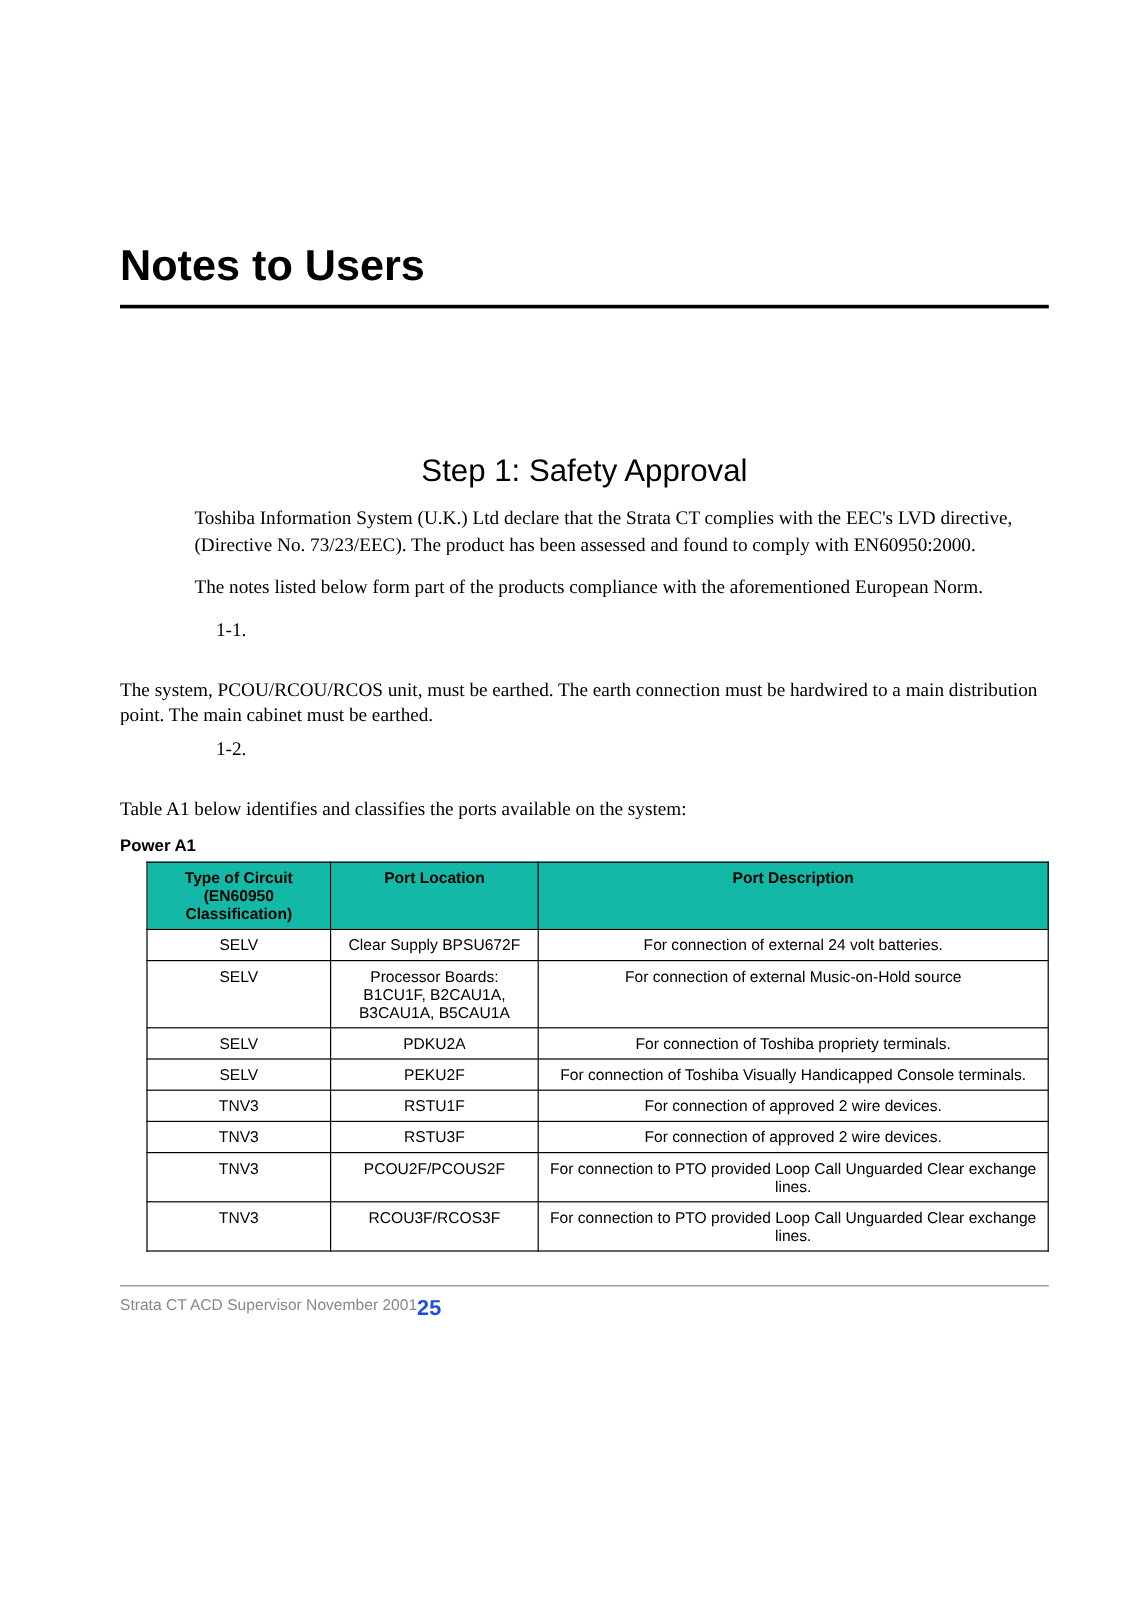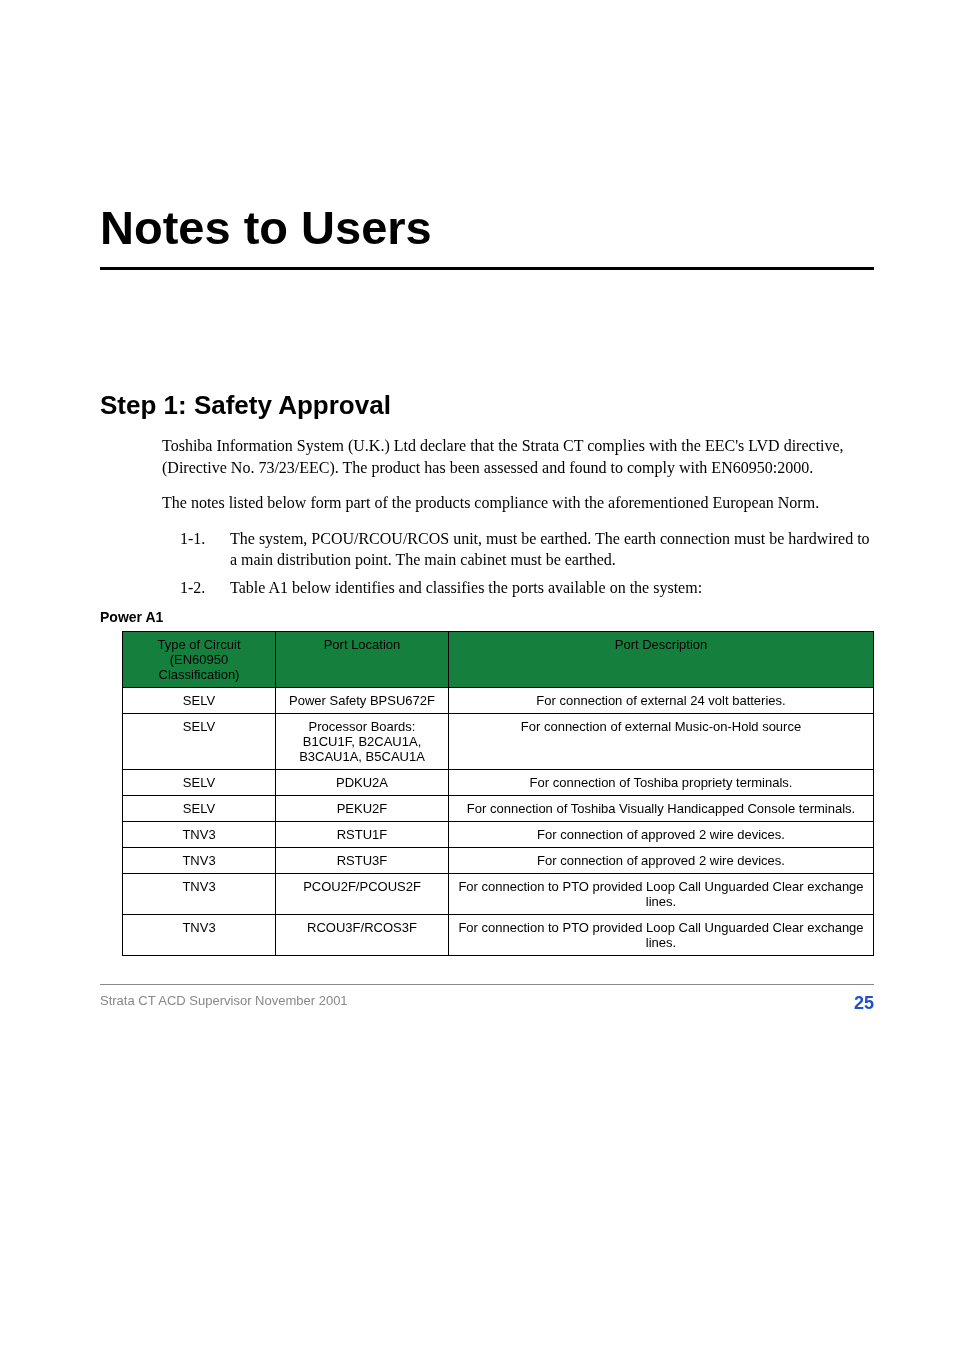--- a/index.html
+++ b/index.html
@@ -15,45 +15,47 @@
   }
   .page {
     padding: 90px 80px 60px 100px;
     box-sizing: border-box;
     height: 100%;
     position: relative;
   }
   .main-title {
     font-family: Arial, Helvetica, sans-serif;
     font-weight: bold;
-    font-size: 47px;
+    font-size: 36px;
     margin-top: 110px;
     margin-bottom: 12px;
   }
   .title-rule {
     border: none;
     border-top: 3px solid #000;
     margin: 0 0 120px 0;
   }
   .section-title {
     font-family: Arial, Helvetica, sans-serif;
-    font-weight: bold;
+    font-weight: normal;
     font-size: 26px;
     margin-bottom: 14px;
+    text-align: center;
   }
   .body-para {
     font-size: 16px;
     line-height: 1.35;
     margin: 0 0 14px 62px;
   }
   .list-item {
     font-size: 16px;
     line-height: 1.35;
     margin: 0 0 6px 0;
     display: flex;
+    flex-direction: column;
   }
   .list-num {
     width: 50px;
     flex: 0 0 50px;
     padding-left: 80px;
   }
   .list-text {
     flex: 1;
   }
   .table-label {
@@ -70,34 +72,34 @@
     margin-left: 22px;
     width: calc(100% - 22px);
   }
   th, td {
     border: 1px solid #000;
     padding: 5px 6px;
     text-align: center;
     vertical-align: top;
   }
   th {
-    background: #15803d;
+    background: #14b8a6;
     text-align: center;
-    font-weight: normal;
+    font-weight: bold;
   }
   th:first-child, td:first-child { width: 140px; }
   th:nth-child(2), td:nth-child(2) { width: 160px; }
   .footer-rule {
     border: none;
     border-top: 1px solid #888;
     margin: 28px 0 8px 0;
   }
   .footer {
     display: flex;
-    justify-content: space-between;
+    justify-content: flex-start;
     font-family: Arial, Helvetica, sans-serif;
     font-size: 13px;
     color: #888;
   }
   .footer .pagenum {
     font-weight: bold;
     font-size: 18px;
     color: #1d4ed8;
   }
 </style>
@@ -129,21 +131,21 @@
     <thead>
       <tr>
         <th>Type of Circuit (EN60950 Classification)</th>
         <th>Port Location</th>
         <th>Port Description</th>
       </tr>
     </thead>
     <tbody>
       <tr>
         <td>SELV</td>
-        <td>Power Safety BPSU672F</td>
+        <td>Clear Supply BPSU672F</td>
         <td>For connection of external 24 volt batteries.</td>
       </tr>
       <tr>
         <td>SELV</td>
         <td>Processor Boards: B1CU1F, B2CAU1A, B3CAU1A, B5CAU1A</td>
         <td>For connection of external Music-on-Hold source</td>
       </tr>
       <tr>
         <td>SELV</td>
         <td>PDKU2A</td>

